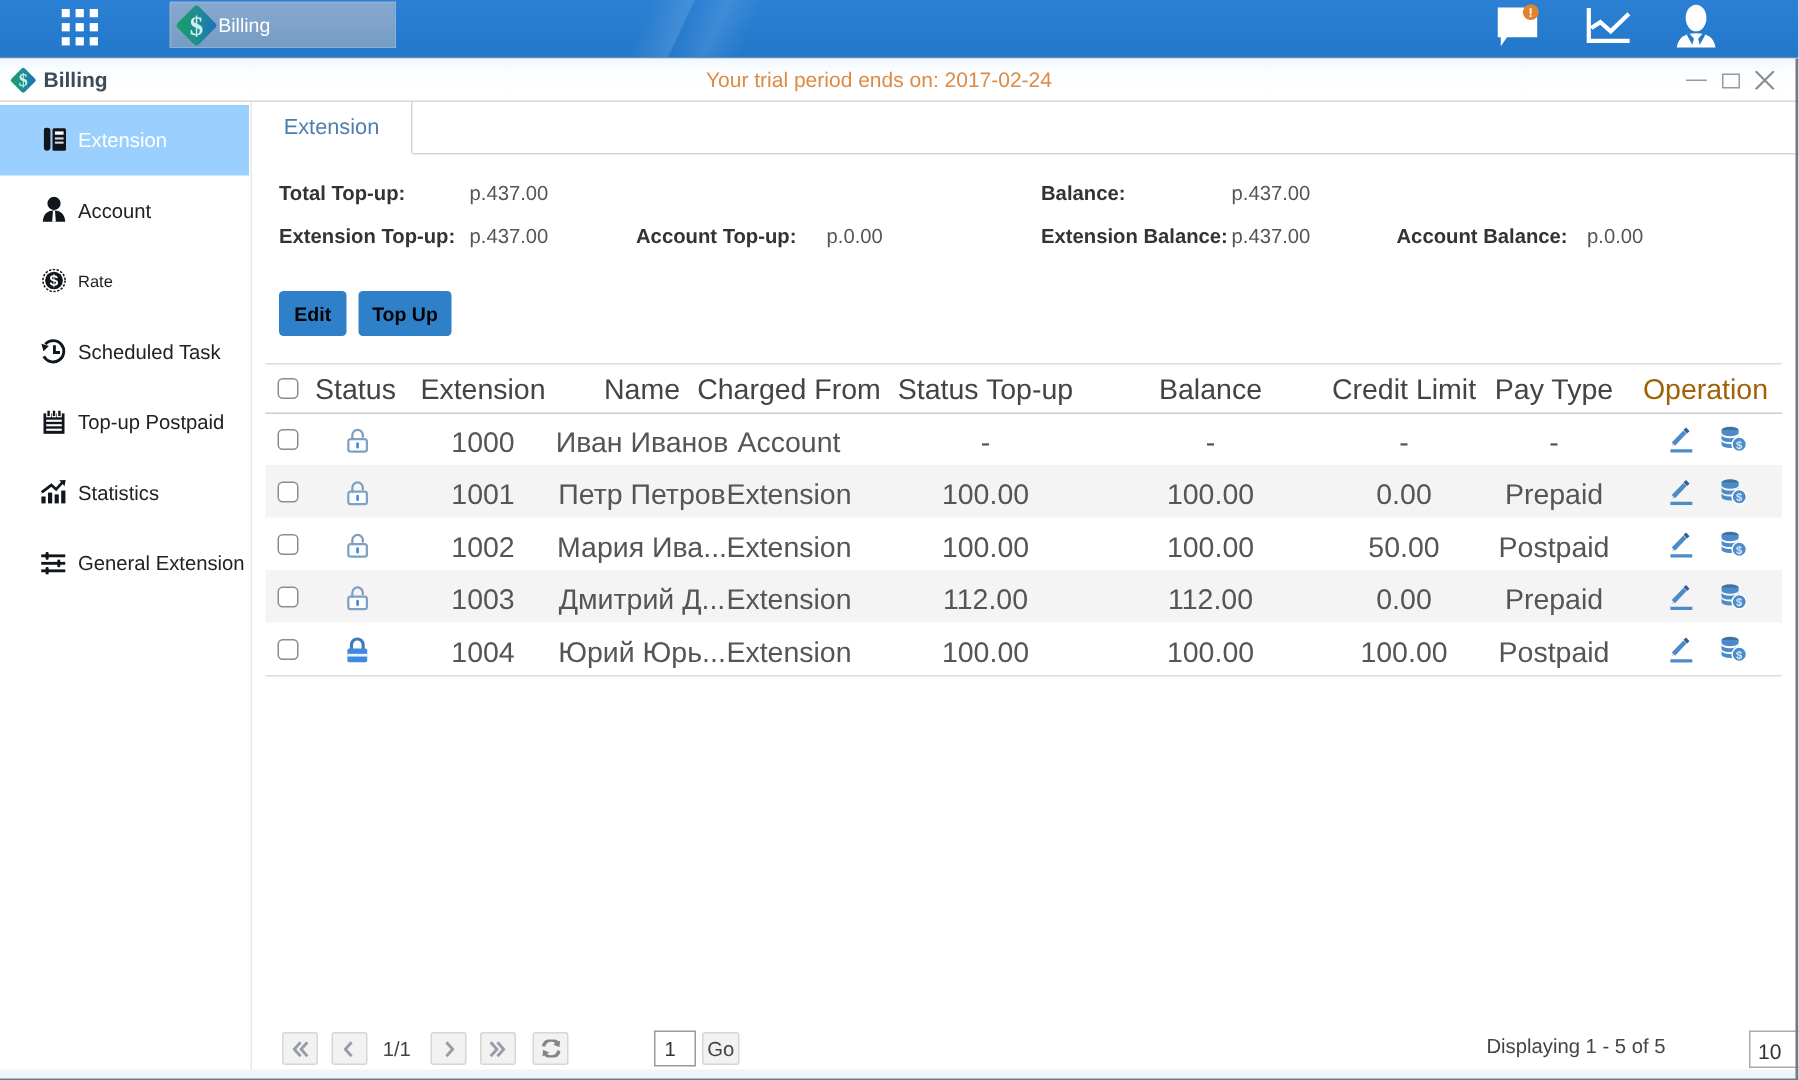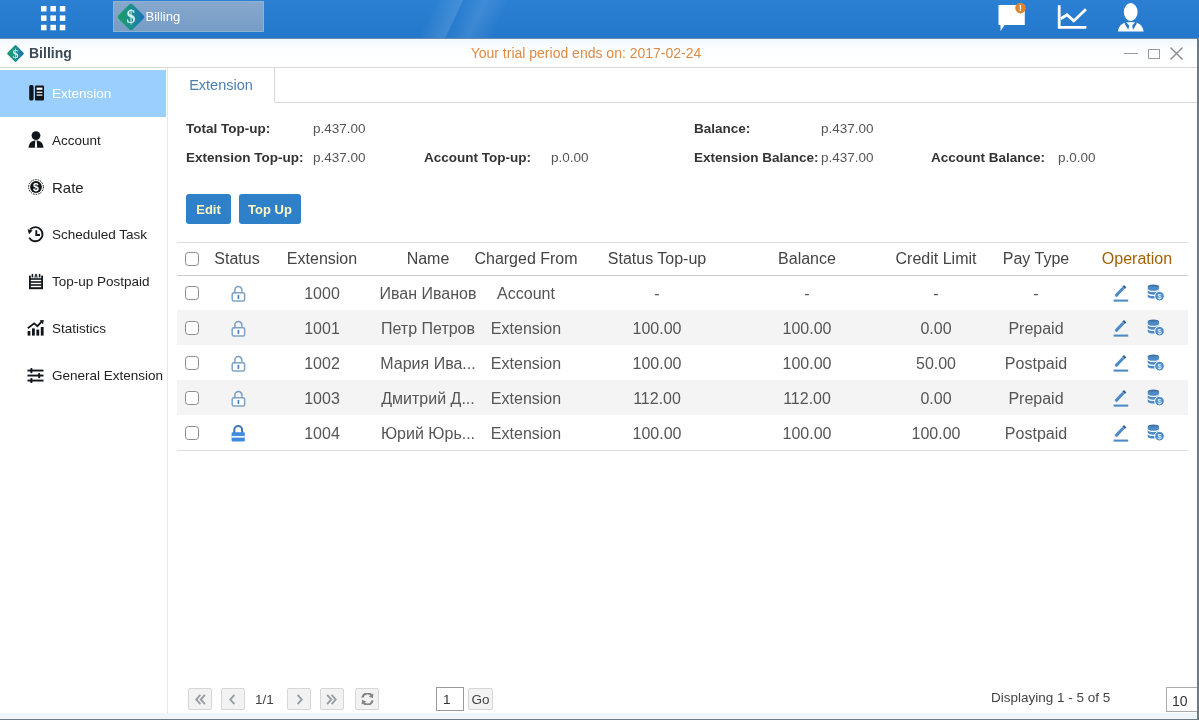--- a/index.html
+++ b/index.html
@@ -1,23 +1,23 @@
 <!DOCTYPE html>
 <html><head>
 <meta charset="utf-8">
 <style>
 *{margin:0;padding:0;box-sizing:border-box}
 html,body{width:1199px;height:720px}
 body{position:relative;font-family:"Liberation Sans",sans-serif;background:#fff;overflow:hidden}
 .abs{position:absolute}
 .lbl{font-weight:bold;color:#333;font-size:13.5px}
 .val{color:#555;font-size:13.5px}
-.btn{background:#2e80c9;color:#fef9c3;font-weight:bold;font-size:13px;border-radius:3px;display:flex;align-items:center;justify-content:center}
+.btn{background:#2e80c9;color:#000000;font-weight:bold;font-size:13px;border-radius:3px;display:flex;align-items:center;justify-content:center}
 .pbtn{background:#f2f2f2;border:1px solid #d6d6d6;border-radius:2px;display:flex;align-items:center;justify-content:center;color:#888;font-size:15px}
-.cell{position:absolute;font-size:16px;color:#555;transform:translateX(-50%);white-space:nowrap}
+.cell{position:absolute;font-size:19px;color:#555;transform:translateX(-50%);white-space:nowrap}
 .chk{position:absolute;width:14px;height:14px;border:1.4px solid #8b8b8b;border-radius:3.5px;background:#fff}
 </style>
 </head>
 <body>
 
 <div class="abs" id="topbar" style="left:0;top:0;width:1199px;height:38px;background:linear-gradient(180deg,#2b80d3,#2478cb);">
   <div class="abs" style="left:400px;top:0;width:160px;height:38px;background:linear-gradient(115deg,rgba(255,255,255,0) 20%,rgba(255,255,255,.13) 35%,rgba(255,255,255,0) 36%,rgba(255,255,255,.10) 48%,rgba(255,255,255,0) 62%);"></div>
 
   <svg class="abs" style="left:40.5px;top:5.5px" width="25" height="25">
     <g fill="#fff">
@@ -106,21 +106,21 @@
   <path d="M0.5,16.8 C1,11.5 3.8,9.4 8,9.4 C12.2,9.4 15,11.5 15.5,16.8 Z" fill="#10161c"></path>
   <path d="M7.3,9.6 h1.4 l0.5,7.2 h-2.4 z" fill="#fff"></path>
 </svg>
 <div class="abs" style="left:52px;top:117px;height:47px;display:flex;align-items:center;font-size:13.5px;color:#222;">Account</div>
 
 <svg class="abs" style="left:28px;top:179px" width="16" height="16" viewBox="0 0 16 16">
   <circle cx="8" cy="8" r="7.4" fill="none" stroke="#10161c" stroke-width="1" stroke-dasharray="1.6 1"></circle>
   <circle cx="8" cy="8" r="5.9" fill="#10161c"></circle>
   <text x="8" y="11.6" font-size="10.5" font-weight="bold" fill="#fff" text-anchor="middle" font-family="Liberation Sans,sans-serif">$</text>
 </svg>
-<div class="abs" style="left:52px;top:164px;height:47px;display:flex;align-items:center;font-size:15px;color:#222;text-align:right;">Rate</div>
+<div class="abs" style="left:52px;top:164px;height:47px;display:flex;align-items:center;font-size:11px;color:#222;text-align:right;">Rate</div>
 
 <svg class="abs" style="left:27px;top:226px" width="17" height="17" viewBox="0 0 17 17">
   <path d="M3.2,3.4 A7.1,7.1 0 1 1 2.2,11.6" fill="none" stroke="#10161c" stroke-width="1.9"></path>
   <path d="M0.6,3.2 L5.6,4.6 L2,8.2 Z" fill="#10161c"></path>
   <path d="M9.3,4.2 V9 H13" fill="none" stroke="#10161c" stroke-width="1.9"></path>
 </svg>
 <div class="abs" style="left:52px;top:211px;height:47px;display:flex;align-items:center;font-size:13.5px;color:#222;">Scheduled Task</div>
 
 <svg class="abs" style="left:28px;top:273px" width="16" height="17" viewBox="0 0 16 17">
   <rect x="1" y="2.6" width="14" height="13.6" fill="#10161c"></rect>

